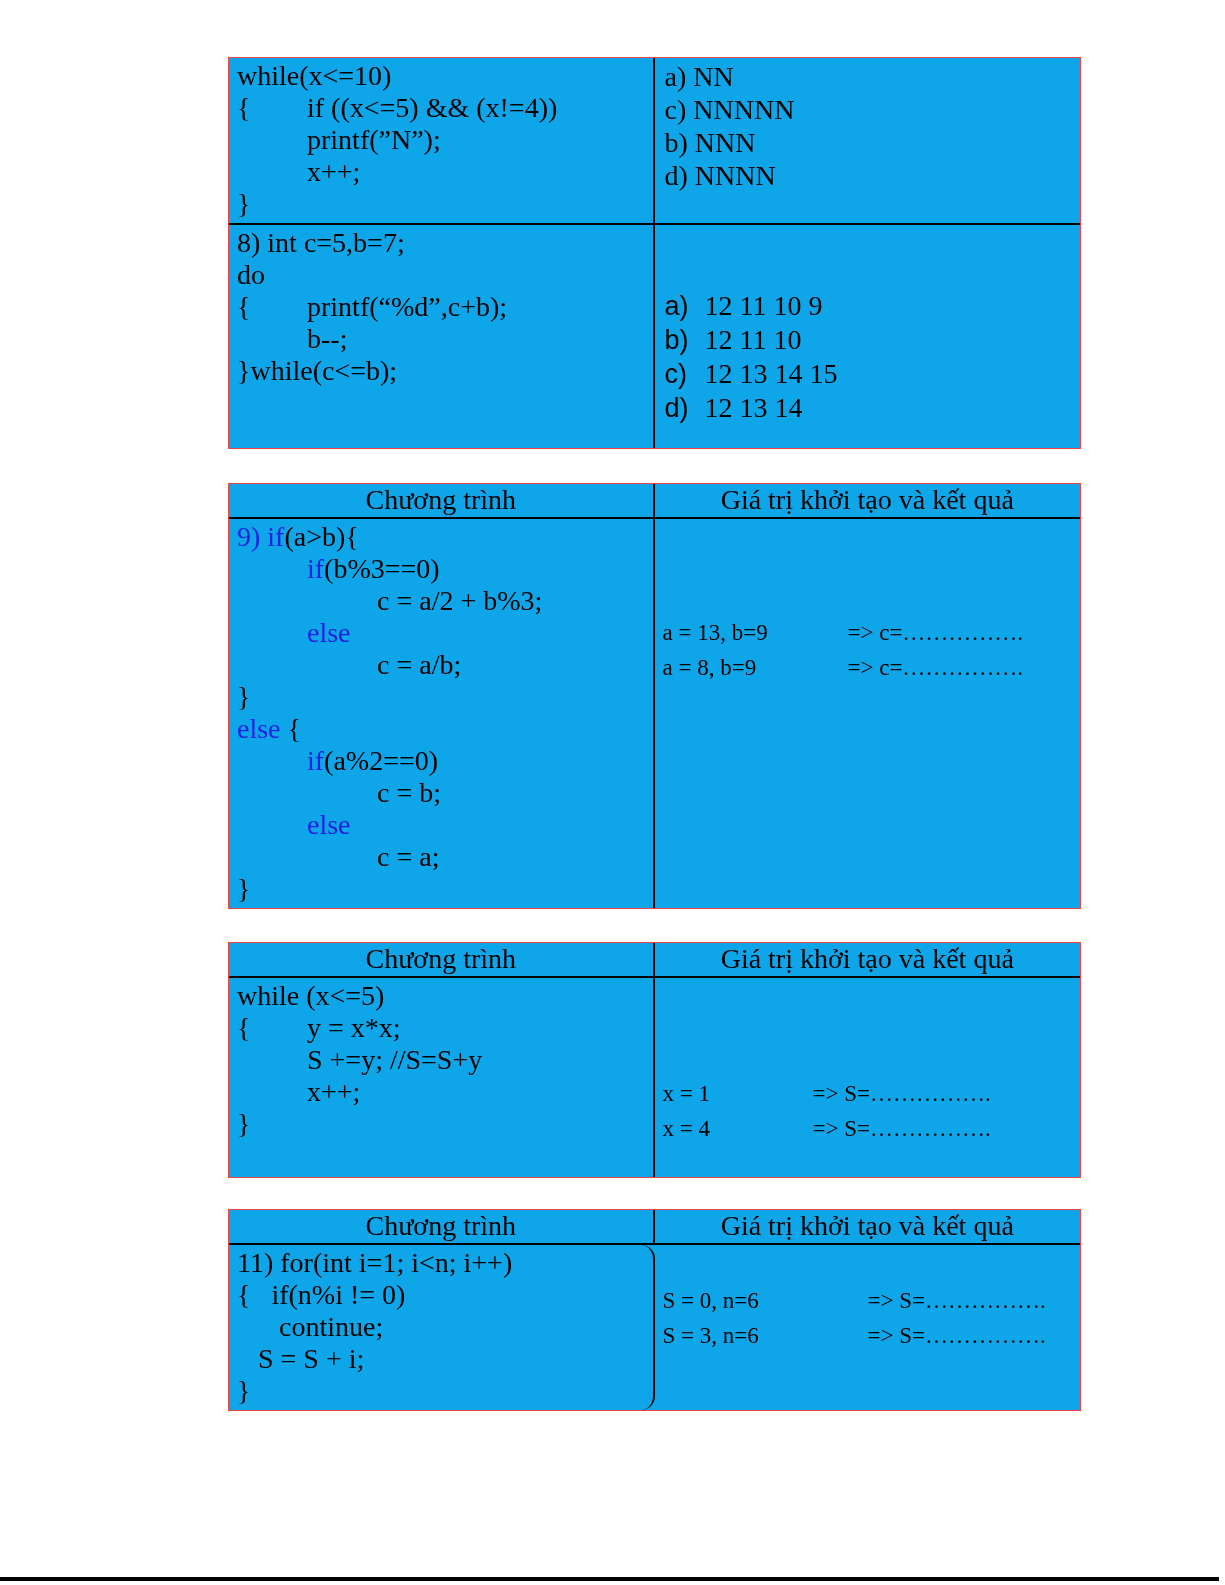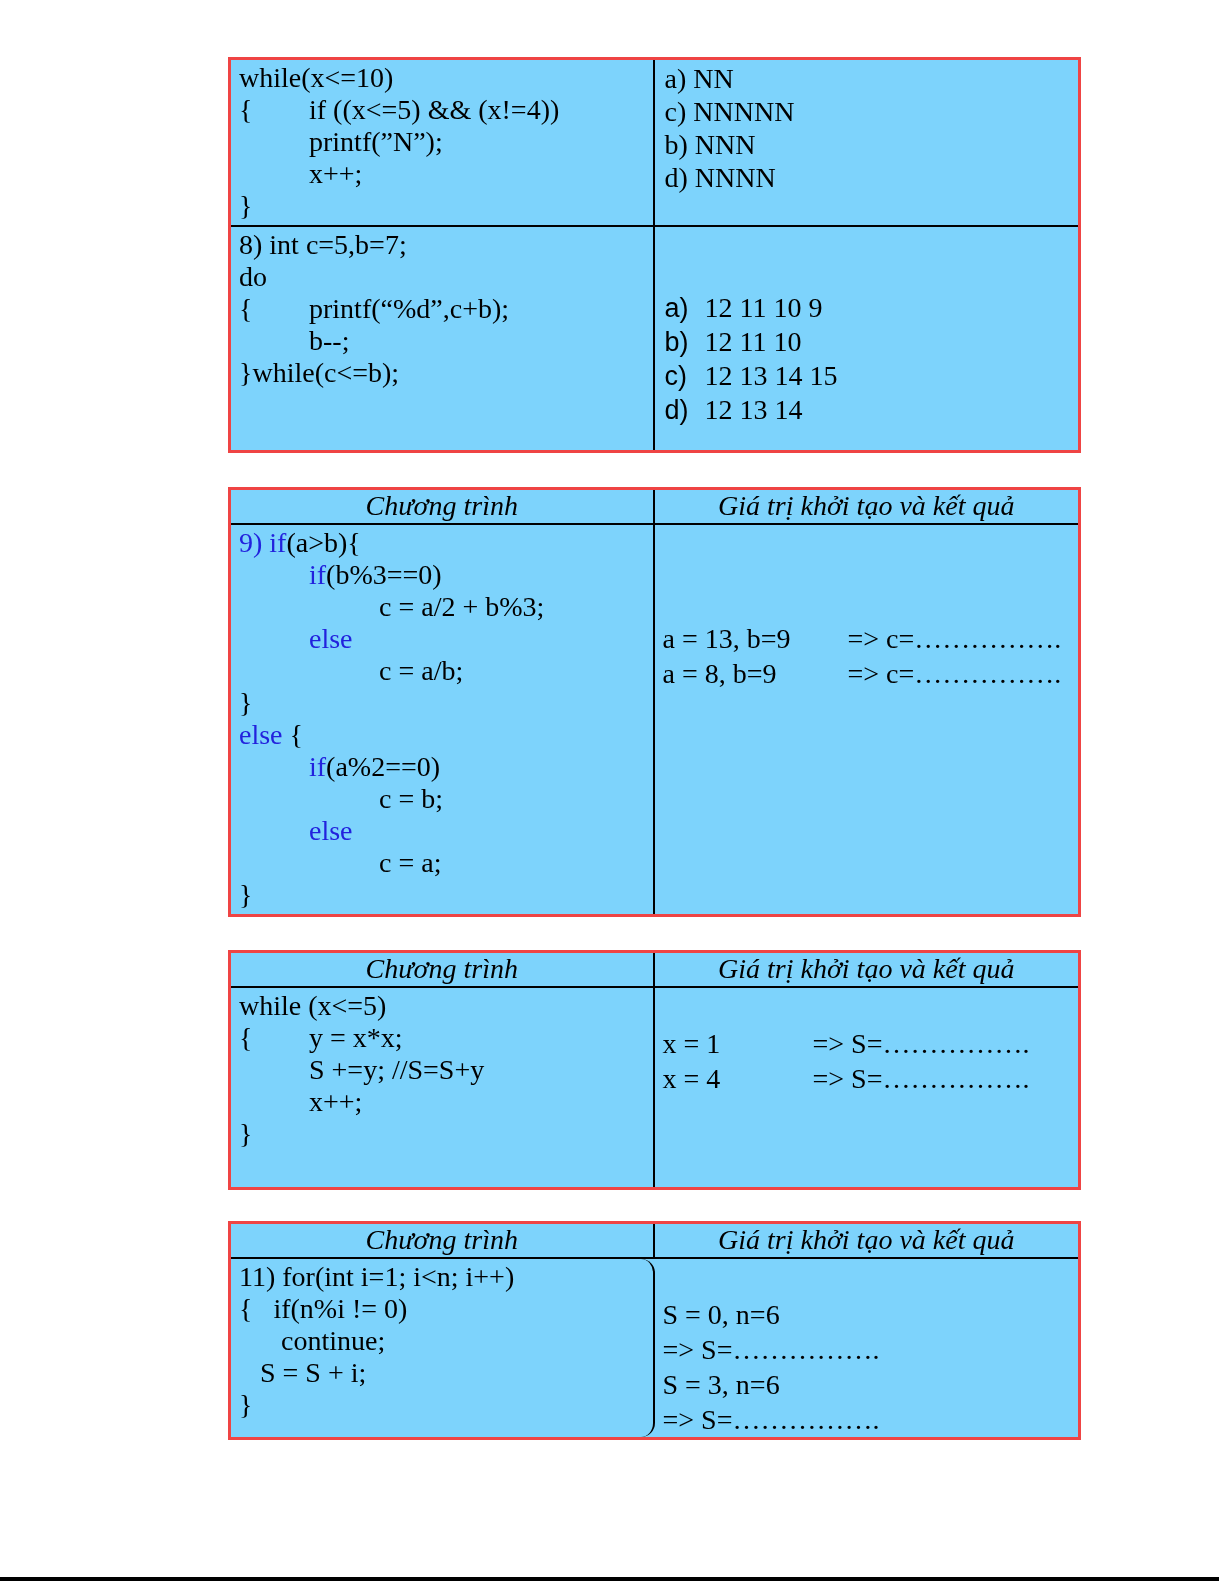--- a/index.html
+++ b/index.html
@@ -7,27 +7,27 @@
   body {
     position: relative;
     width: 1225px;
     height: 1585px;
     overflow: hidden;
     font-family: "Liberation Serif", "DejaVu Serif", serif;
     color: #000;
   }
   .page { position: absolute; left: 228px; top: 0; width: 853px; }
 
-  .tbl { border: 3px solid #ef4444; background: #7dd3fc; }
+  .tbl { border: 1px solid #ef4444; background: #0ea5e9; }
   .tbl.t1 { margin-top: 57px; }
   .tbl.t2 { margin-top: 34px; }
   .tbl.t3 { margin-top: 33px; }
   .tbl.t4 { margin-top: 31px; }
 
-  .hrow { display: flex; border-bottom: 2px solid #000; font-style: italic; }
+  .hrow { display: flex; border-bottom: 2px solid #000; }
   .hcell {
     width: 50%;
     text-align: center;
     font-size: 28px;
     line-height: 30px;
     padding: 1px 0 2px 0;
   }
   .hcell:first-child { border-right: 2px solid #000; }
 
   .row { display: flex; align-items: stretch; }
@@ -48,26 +48,26 @@
   .answers { font-size: 28px; line-height: 33px; padding: 2px 4px 2px 10px; }
   .answers .ans-line { white-space: pre; }
   .answers.lettered { padding-top: 36px; margin-top: 28px; }
   .lettered .ans-letter {
     font-family: "Liberation Sans", "DejaVu Sans", sans-serif;
     font-size: 27px;
     display: inline-block;
     width: 40px;
   }
 
-  .results { font-size: 28px; line-height: 35px; padding-left: 8px; overflow: hidden; }
+  .results { font-size: 23px; line-height: 35px; padding-left: 8px; overflow: hidden; }
   .results .init { display: inline-block; white-space: pre; }
   .results .res { white-space: pre; }
   .r9  { padding-top: 96px; }
   .r9 .init  { width: 185px; }
-  .r10 { padding-top: 38px; border-radius: 14px; }
+  .r10 { padding-top: 98px; border-radius: 14px; }
   .r10 .init { width: 150px; }
   .r11 { padding-top: 38px; }
   .r11 .init { width: 205px; }
 
   .row.min-q8 .cell  { min-height: 195px; }
   .row.min-q10 .cell { min-height: 199px; }
   .row.min-q11 .cell { min-height: 161px; border-radius: 14px; }
 
   .bottom-rule {
     position: absolute;

